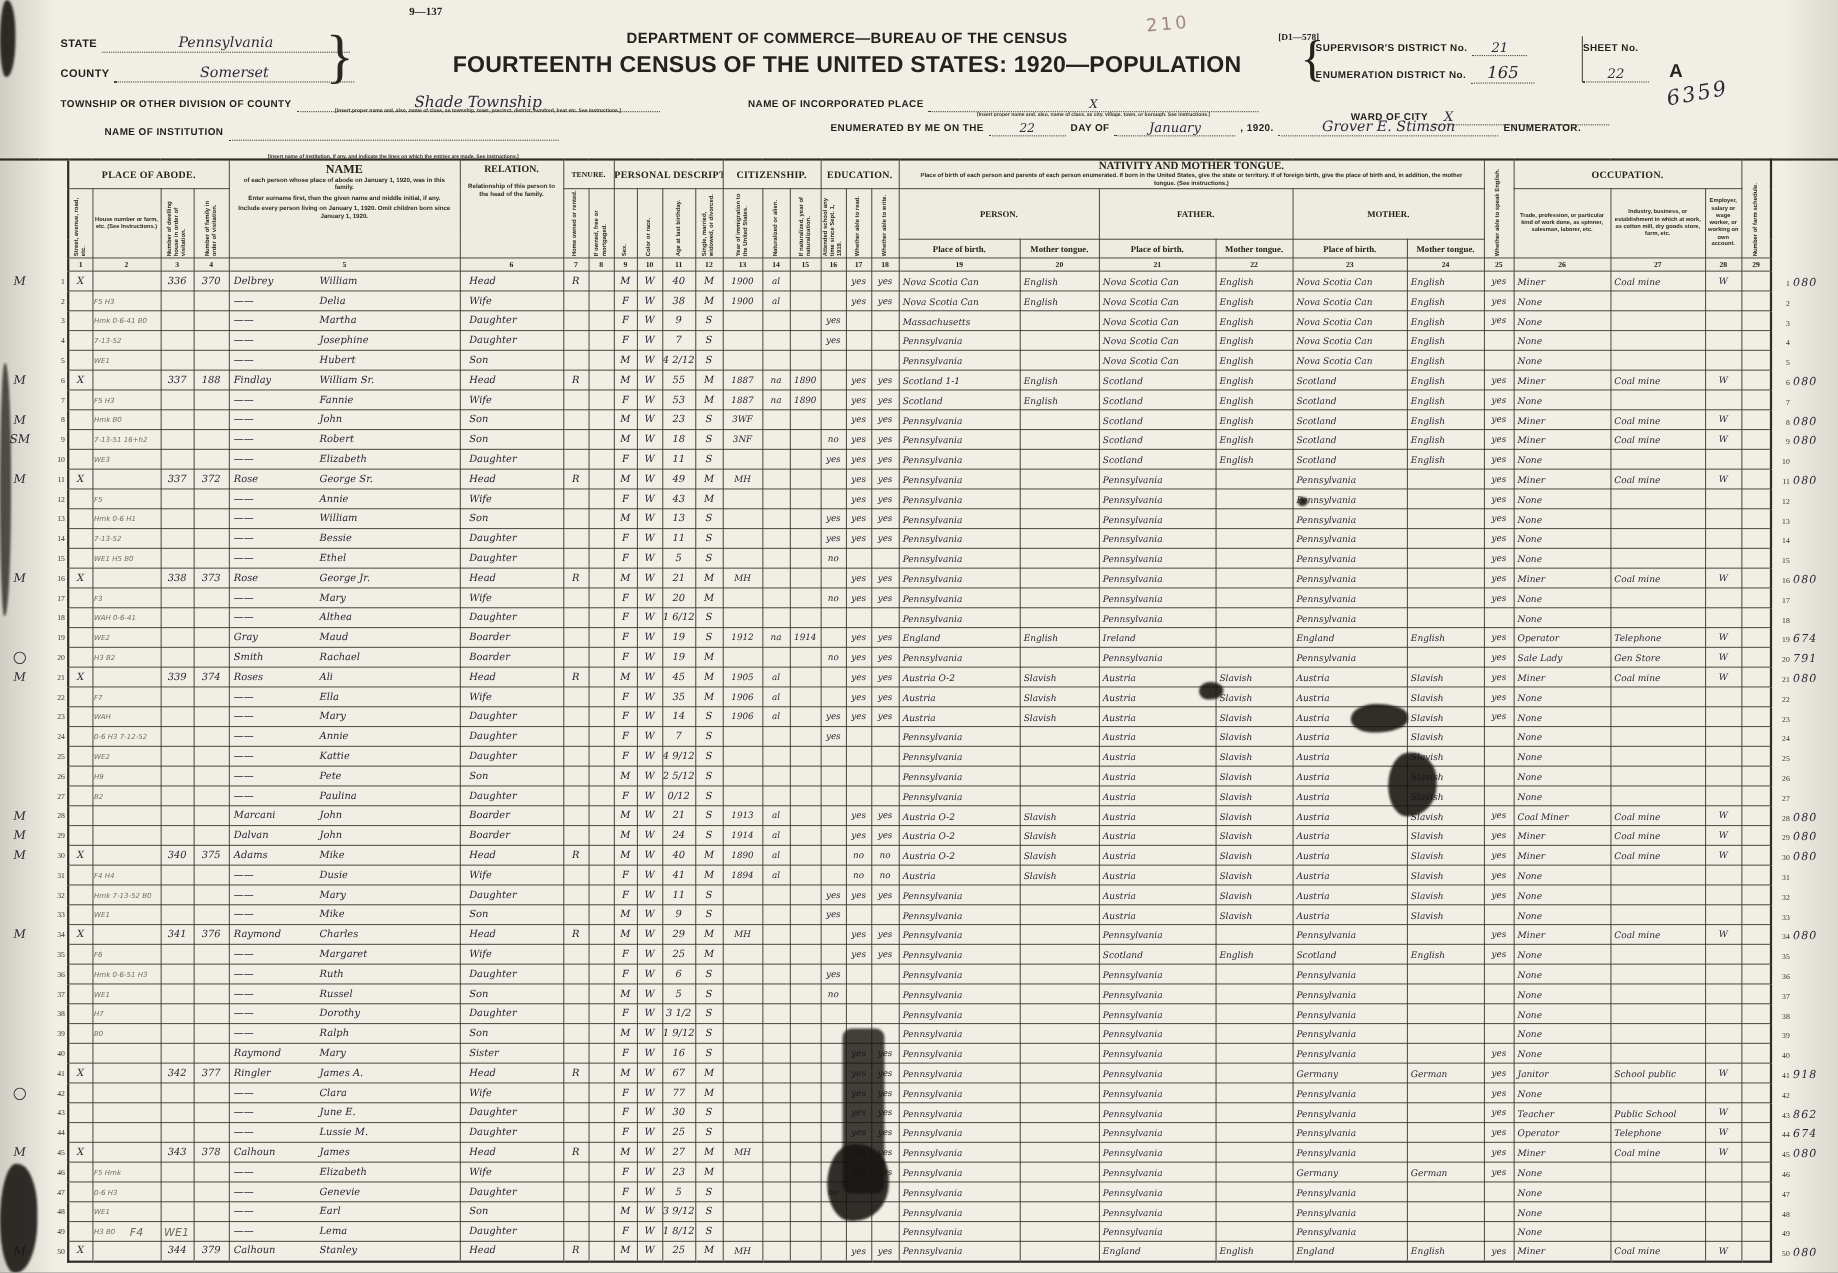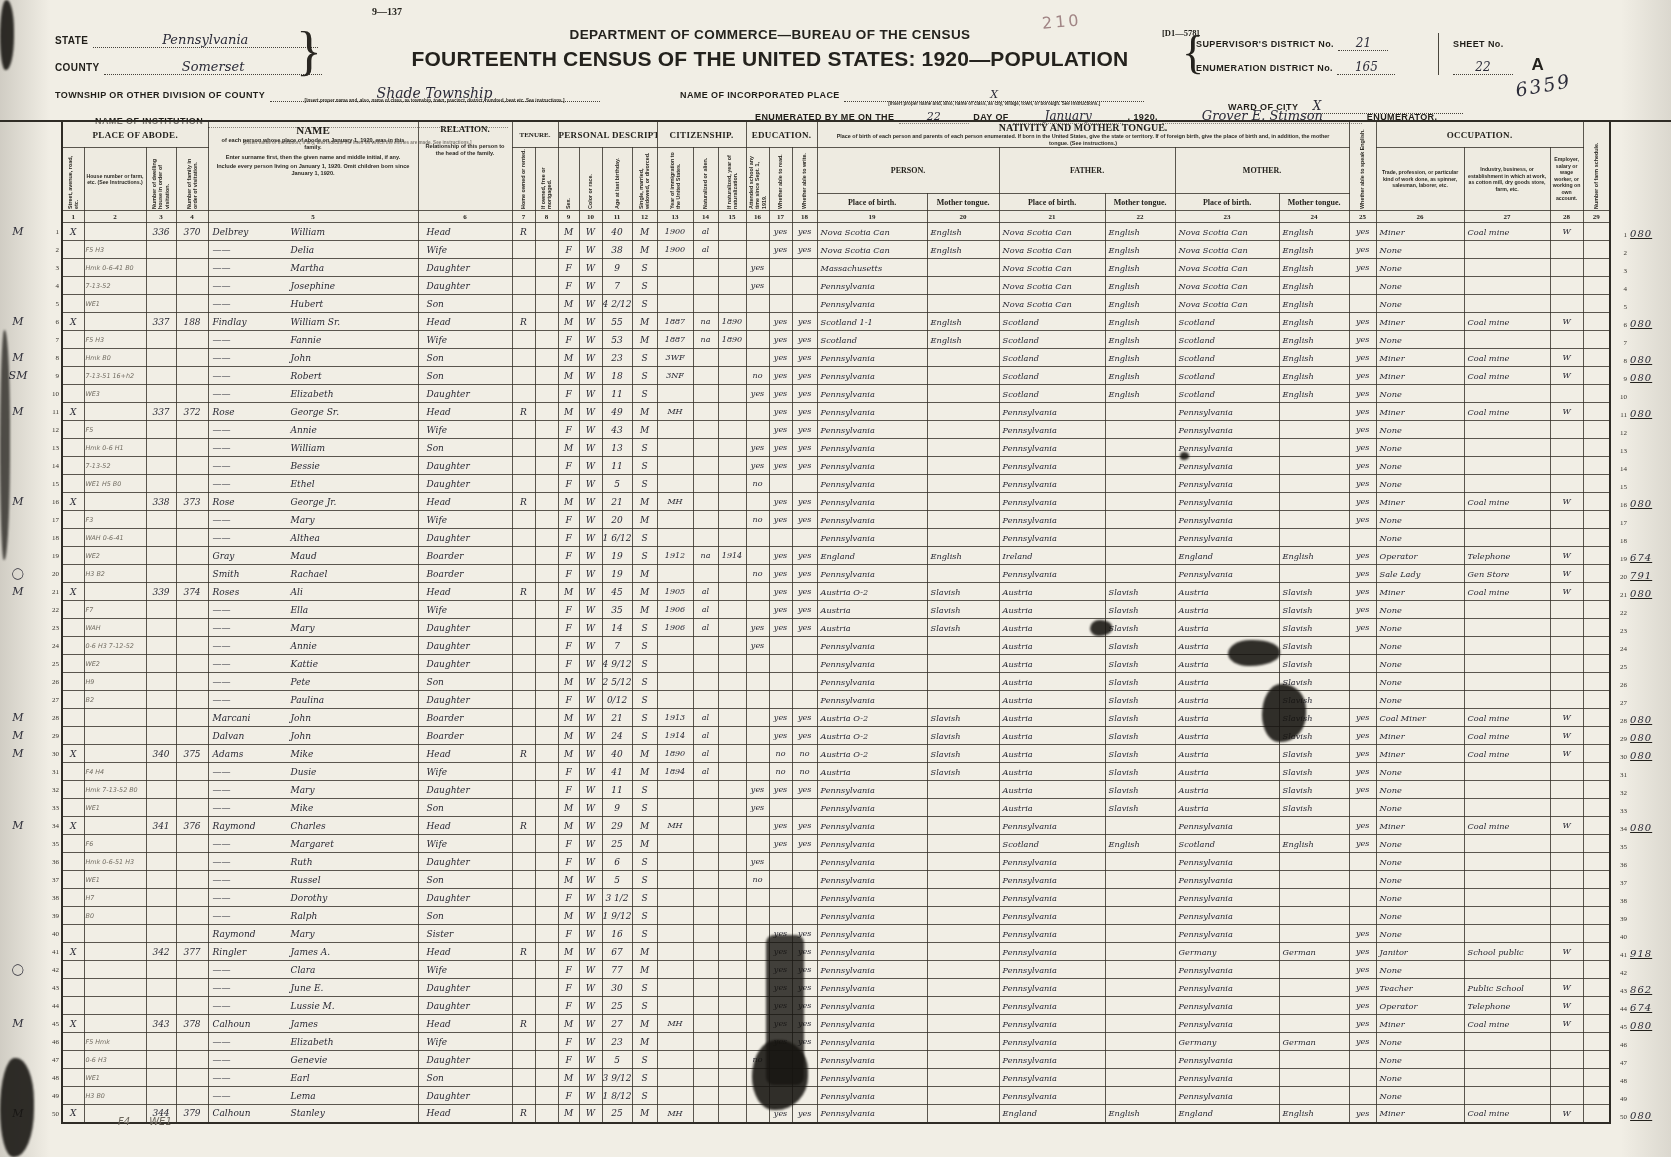--- a/index.html
+++ b/index.html
@@ -24,31 +24,31 @@
   .dept{position:absolute;left:540px;top:27px;width:460px;text-align:center;
         font-weight:bold;font-size:13.5px;letter-spacing:.4px;}
   .maintitle{position:absolute;left:410px;top:47px;width:720px;text-align:center;
         font-weight:bold;font-size:21px;letter-spacing:.2px;}
   .stamp{position:absolute;left:1042px;top:12px;font-family:"DejaVu Sans",sans-serif;font-size:16px;
         color:#a18585;letter-spacing:3px;transform:rotate(-5deg);}
   .plate{position:absolute;left:1162px;top:28px;font:bold 8.5px "Liberation Serif",serif;}
   .supblock{position:absolute;left:1196px;top:33px;width:230px;}
   .supline{margin-bottom:6px;white-space:nowrap;}
   .supbrace{position:absolute;left:1182px;top:26px;font-size:46px;font-weight:100;font-family:"Liberation Serif",serif;}
-  .sheetblock{position:absolute;left:1438px;top:33px;width:150px;border-left:1px solid #4a463d;padding-left:14px;}
+  .sheetblock{position:absolute;left:1438px;top:33px;width:150px;border-left:1px solid #4a463d;padding-left:0;}
   .sheetletter{font:bold 17px "Liberation Sans",sans-serif;margin-left:14px;}
   .f-township{position:absolute;left:55px;top:84px;white-space:nowrap;}
   .f-incorp{position:absolute;left:680px;top:84px;white-space:nowrap;}
   .f-ward{position:absolute;left:1228px;top:96px;white-space:nowrap;}
   .pageno{position:absolute;left:1515px;top:74px;font-family:"DejaVu Serif",serif;font-style:italic;
           font-size:19px;color:#2b2b38;transform:rotate(-10deg);letter-spacing:2px;}
   .f-inst{position:absolute;left:95px;top:110px;white-space:nowrap;}
   .f-enum{position:absolute;left:755px;top:106px;white-space:nowrap;}
   
-  table{position:absolute;left:0;top:120px;width:1671px;border-collapse:collapse;table-layout:fixed;}
+  table{position:absolute;left:0;top:144px;width:1671px;border-collapse:collapse;table-layout:fixed;}
   th,td{border:1px solid rgba(52,48,40,.8);padding:0;overflow:hidden;white-space:nowrap;font-weight:normal;}
   thead th{background:rgba(234,230,219,.4);}
   .lmarkc,.lnumc,.rnumc{border:none;background:transparent;}
   col.w-lmark{width:36px}col.w-lnum{width:26px}
   col.w1{width:22px}col.w2{width:62px}col.w3{width:30px}col.w4{width:32px}
   col.w5{width:210px}col.w6{width:94px}
   col.w7{width:23px}col.w8{width:23px}col.w9{width:21px}col.w10{width:23px}
   col.w11{width:30px}col.w12{width:25px}col.w13{width:36px}col.w14{width:25px}
   col.w15{width:28px}col.w16{width:23px}col.w17{width:23px}col.w18{width:25px}
   col.w19{width:110px}col.w20{width:72px}col.w21{width:106px}col.w22{width:70px}
@@ -75,21 +75,21 @@
   tbody td{vertical-align:middle;}
   .hw{font-family:"DejaVu Serif",serif;font-style:italic;font-size:9px;color:#272732;text-align:center;}
   .hw.sm{font-size:8px;}
   .pl{font-size:8.2px;text-align:left;padding-left:3px;}
   .pc{font-family:"DejaVu Sans",sans-serif;font-style:italic;font-size:6.4px;color:#716c61;text-align:left;padding-left:1px;}
   .pr{font-family:"Liberation Serif",serif;font-size:7px;color:#36332c;text-align:right;padding-right:2px;}
   .name{text-align:left;}
   .sn{display:inline-block;min-width:78px;padding-left:4px;}
   .rel{text-align:left;padding-left:8px;}
   .lmarkc{font-family:"DejaVu Serif",serif;font-style:italic;font-size:11px;color:#2a2a35;text-align:center;}
-  .rnumc{text-align:left;white-space:nowrap;text-decoration:underline;}
+  .rnumc{text-align:left;white-space:nowrap;}
   .rn-no{font-family:"Liberation Serif",serif;font-size:7px;color:#36332c;display:inline-block;width:16px;text-align:right;}
   .rn-code{font-family:"DejaVu Serif",serif;font-style:italic;font-size:10px;color:#272732;margin-left:3px;letter-spacing:1px;}
   .bl{border-left:2px solid #2f2c26;}
   .br{border-right:2px solid #2f2c26;}
   thead tr.h1 th{border-top:2px solid #2f2c26;}
   tbody tr:last-child td{border-bottom:2px solid #2f2c26;}
   tbody tr:last-child td.lmarkc,tbody tr:last-child td.lnumc,tbody tr:last-child td.rnumc{border-bottom:none;}
   
   .bottom-notes{position:absolute;left:118px;top:1082px;font-family:"DejaVu Sans",sans-serif;
     font-style:italic;font-size:10px;color:#6d685e;line-height:1.6;white-space:pre;}
@@ -116,21 +116,21 @@
     <div class="stamp">210</div>
     <div class="plate">[D1—578]</div>
     <div class="supbrace">{</div>
     <div class="supblock">
       <div class="supline">
         <span class="lbl sm">SUPERVISOR'S DISTRICT No.</span>
         <span class="fill" style="width:50px;font-size:12px;">21</span>
       </div>
       <div class="supline">
         <span class="lbl sm">ENUMERATION DISTRICT No.</span>
-        <span class="fill" style="width:58px;font-size:12px;">165</span>
+        <span class="fill" style="width:58px;font-size:15px;">165</span>
       </div>
     </div>
     <div class="sheetblock">
       <div><span class="lbl sm">SHEET No.</span></div>
       <div style="margin-top:4px;">
         <span class="fill" style="width:60px;font-size:12px;">22</span>
         <span class="sheetletter">A</span>
       </div>
     </div>
     <div class="f-township">

